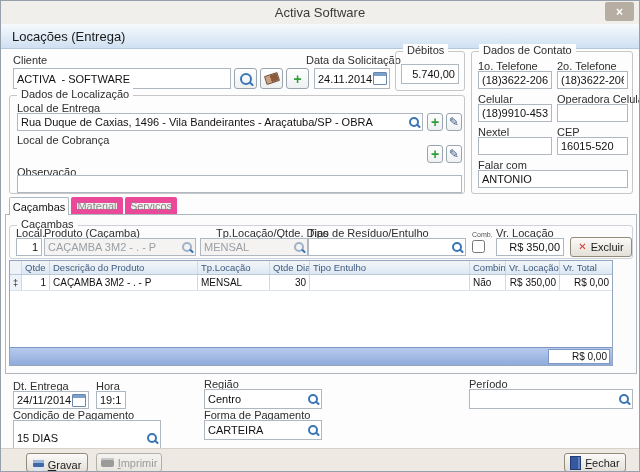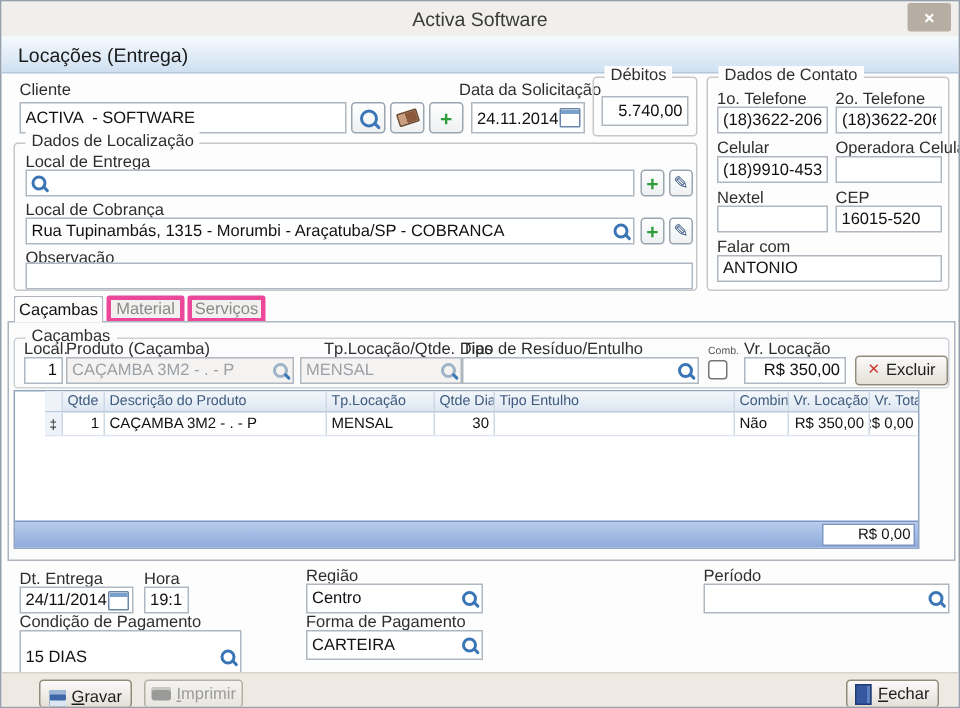--- a/index.html
+++ b/index.html
@@ -37,25 +37,25 @@
   .eraser{display:inline-block;width:12px;height:7px;background:linear-gradient(90deg,#cba081 40%,#8b5a3c 40%);border:1px solid #6e4a2e;border-radius:1px;transform:rotate(-18deg);}
   .plus{color:#2f9e3a;font-size:14px;font-weight:bold;line-height:10px;}
   .pencil{color:#31517e;font-size:12px;line-height:12px;}
   .xicon{color:#d2382c;font-weight:bold;font-size:10px;line-height:10px;}
   .floppy{display:inline-block;width:11px;height:11px;background:#3e68a8;border-radius:1px;box-shadow:inset 0 -4px 0 #dce6f2, inset 0 3px 0 #9db6d8;}
   .printer{display:inline-block;width:13px;height:9px;background:#9a9a98;border-radius:2px;box-shadow:inset 0 2px 0 #c8c8c6;}
   .door{display:inline-block;width:9px;height:12px;background:#3558a0;border:1px solid #223c72;box-shadow:inset -2px 0 0 #5e7fc0;}
   
   .tab{position:absolute;top:196px;height:18px;display:flex;align-items:center;justify-content:center;font-size:11px;box-sizing:border-box;}
   .tab.active{background:#fdfdfd;border:1px solid #aeb6bf;border-bottom:none;color:#111;z-index:3;border-radius:2px 2px 0 0;}
-  .tab.inactive{background:#f1f0ee;border:3px solid #ec4899;color:#8a8a8a;border-radius:2px 2px 0 0;}
+  .tab.inactive{background:#f1f0ee;border:6px solid #ec4899;color:#8a8a8a;border-radius:2px 2px 0 0;}
   .tab-panel{position:absolute;left:4px;top:213px;width:632px;height:160px;border:1px solid #aeb6bf;background:#fcfcfd;box-sizing:border-box;z-index:1;}
   
   .grid{position:absolute;left:8px;top:259px;width:604px;border:1px solid #93a6c0;box-sizing:border-box;background:#fff;z-index:2;}
-  .g-row{display:flex;margin-left:20px;}
+  .g-row{display:flex;}
   .g-head{background:linear-gradient(#f3f7fb,#dde7f2);border-bottom:1px solid #b9c8da;}
   .g-head .g-cell{color:#3f5a7d;font-size:9.5px;height:13px;}
   .g-cell{box-sizing:border-box;border-right:1px solid #cdd9e5;padding:1px 3px;font-size:10px;color:#111;overflow:hidden;white-space:nowrap;display:flex;align-items:center;}
   .g-cell.r{justify-content:flex-end;}
   .g-data{border-bottom:1px solid #dbe4ee;height:15px;}
   .g-sel{width:12px;flex:none;background:#eef3f9;justify-content:center;padding:0;font-size:9px;color:#222;}
   .c1{width:28px;flex:none;} .c2{width:148px;flex:none;} .c3{width:72px;flex:none;} .c4{width:40px;flex:none;}
   .c5{width:160px;flex:none;} .c6{width:36px;flex:none;} .c7{width:54px;flex:none;} .c8{flex:1;border-right:none;}
   .g-space{height:56px;background:#fff;}
   .g-foot{height:17px;background:linear-gradient(#b7cbec,#8fabdc);border-top:1px solid #7d98c6;position:relative;}
@@ -108,38 +108,33 @@
     <div class="field" style="left:5px;top:12px;width:58px;height:20px;">
       <input class="right" value="5.740,00" style="">
     </div>
   </div>
 
   <div class="group" style="left:8px;top:94px;width:456px;height:99px;">
     <span class="group-title">Dados de Localização</span>
 
     <div class="lbl" style="left:7px;top:6px;">Local de Entrega</div>
     <div class="field" style="left:7px;top:17px;width:406px;height:18px;">
+      <input value="Rua Duque de Caxias, 1496 - Vila Bandeirantes - Araçatuba/SP - OBRA" style="">
       <span class="mag-slot">
           <span class="mag sm"></span>
         </span>
     </div>
     <div class="btn small" style="position:absolute;left:417px;top:17px;width:16px;height:18px;">
       <span class="plus">+</span>
     </div>
     <div class="btn small" style="position:absolute;left:436px;top:17px;width:16px;height:18px;">
       <span class="pencil">✎</span>
     </div>
 
     <div class="lbl" style="left:7px;top:38px;">Local de Cobrança</div>
-    <div class="field" style="left:7px;top:49px;width:406px;height:18px;">
-      <input value="Rua Tupinambás, 1315 - Morumbi - Araçatuba/SP - COBRANCA" style="">
-      <span class="mag-slot">
-          <span class="mag sm"></span>
-        </span>
-    </div>
     <div class="btn small" style="position:absolute;left:417px;top:49px;width:16px;height:18px;">
       <span class="plus">+</span>
     </div>
     <div class="btn small" style="position:absolute;left:436px;top:49px;width:16px;height:18px;">
       <span class="pencil">✎</span>
     </div>
 
     <div class="lbl" style="left:7px;top:70px;">Observação</div>
     <div class="field" style="left:7px;top:79px;width:445px;height:18px;">
       <input value="" style="">

